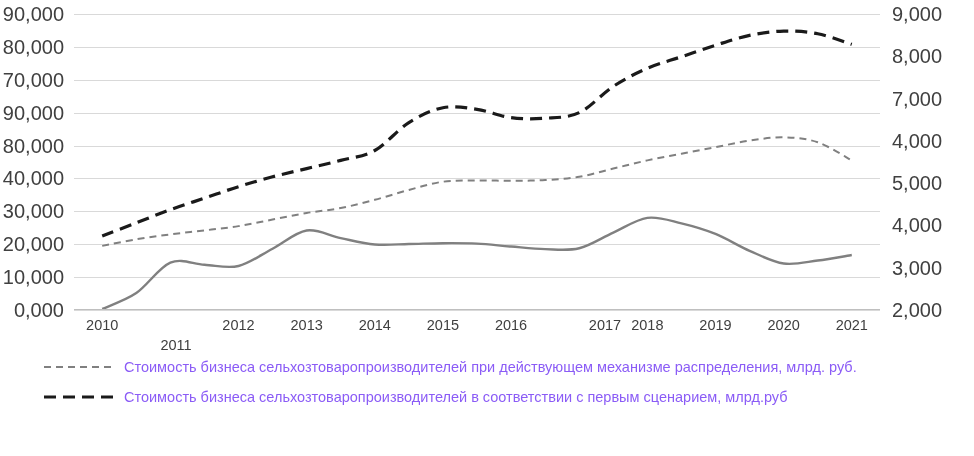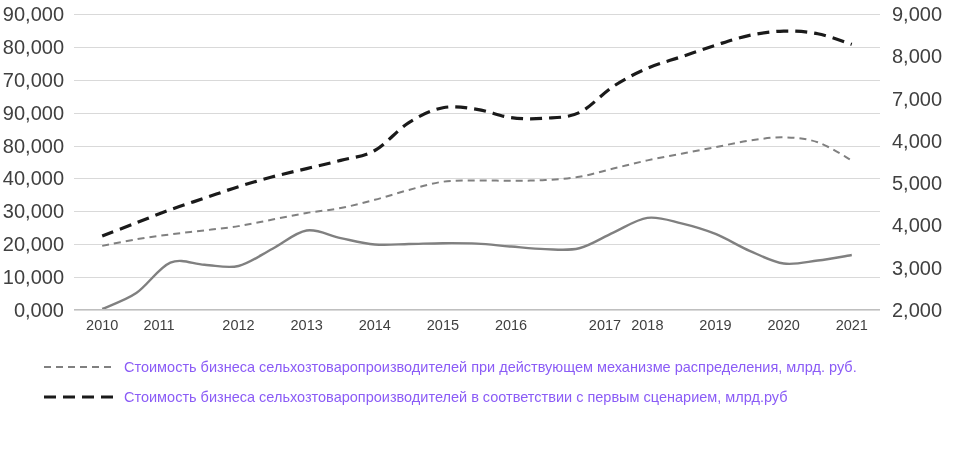--- a/index.html
+++ b/index.html
@@ -136,21 +136,21 @@
       <div class="tick-label y-right-label" style="left: 892px; top: 267.714px;">3,000</div>
       <div class="tick-label y-right-label" style="left: 892px; top: 225.429px;">4,000</div>
       <div class="tick-label y-right-label" style="left: 892px; top: 183.143px;">5,000</div>
       <div class="tick-label y-right-label" style="left: 892px; top: 140.857px;">4,000</div>
       <div class="tick-label y-right-label" style="left: 892px; top: 98.5714px;">7,000</div>
       <div class="tick-label y-right-label" style="left: 892px; top: 56.2857px;">8,000</div>
       <div class="tick-label y-right-label" style="left: 892px; top: 14px;">9,000</div>
     </div>
   <div id="x-ticks">
       <div class="tick-label x-label" style="left: 102.21px;">2010</div>
-      <div class="tick-label x-label" style="left: 159px;">2011</div>
+      <div class="tick-label x-label" style="left: 176px; margin-top: 20px;">2011</div>
       <div class="tick-label x-label" style="left: 238.497px;">2012</div>
       <div class="tick-label x-label" style="left: 306.641px;">2013</div>
       <div class="tick-label x-label" style="left: 374.785px;">2014</div>
       <div class="tick-label x-label" style="left: 442.928px;">2015</div>
       <div class="tick-label x-label" style="left: 511.072px;">2016</div>
       <div class="tick-label x-label" style="left: 605px;">2017</div>
       <div class="tick-label x-label" style="left: 647.359px;">2018</div>
       <div class="tick-label x-label" style="left: 715.503px;">2019</div>
       <div class="tick-label x-label" style="left: 783.646px;">2020</div>
       <div class="tick-label x-label" style="left: 851.79px;">2021</div>

